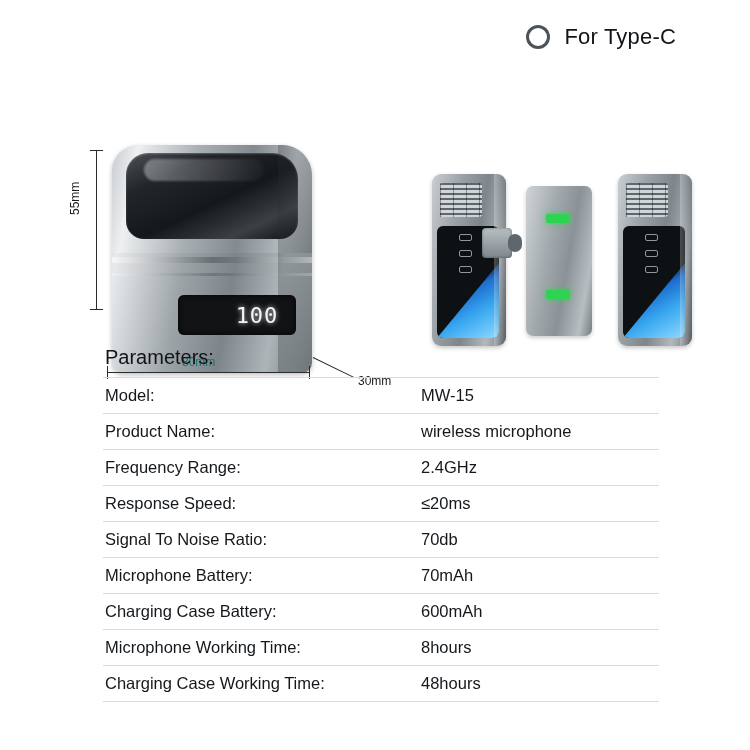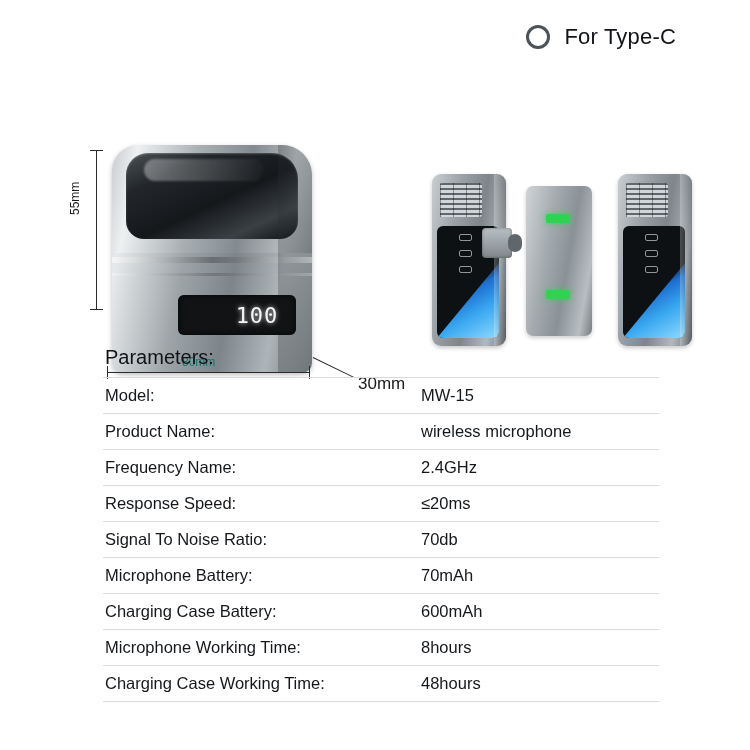--- a/index.html
+++ b/index.html
@@ -117,21 +117,21 @@
     width: 46px;
     height: 1px;
     background: #2b2b2b;
     transform: rotate(26deg);
     transform-origin: left center;
   }
   .dim-d-label {
     position: absolute;
     left: 358px;
     top: 314px;
-    font-size: 17px;
+    font-size: 12px;
     color: #1b1b1b;
   }
 
   
   .case {
     position: absolute;
     left: 112px;
     top: 85px;
     width: 200px;
     height: 228px;
@@ -465,21 +465,21 @@
       <tbody>
         <tr>
           <td class="key">Model:</td>
           <td class="val">MW-15</td>
         </tr>
         <tr>
           <td class="key">Product Name:</td>
           <td class="val">wireless microphone</td>
         </tr>
         <tr>
-          <td class="key">Frequency Name:</td>
+          <td class="key">Frequency Range:</td>
           <td class="val">2.4GHz</td>
         </tr>
         <tr>
           <td class="key">Response Speed:</td>
           <td class="val">≤20ms</td>
         </tr>
         <tr>
           <td class="key">Signal To Noise Ratio:</td>
           <td class="val">70db</td>
         </tr>

